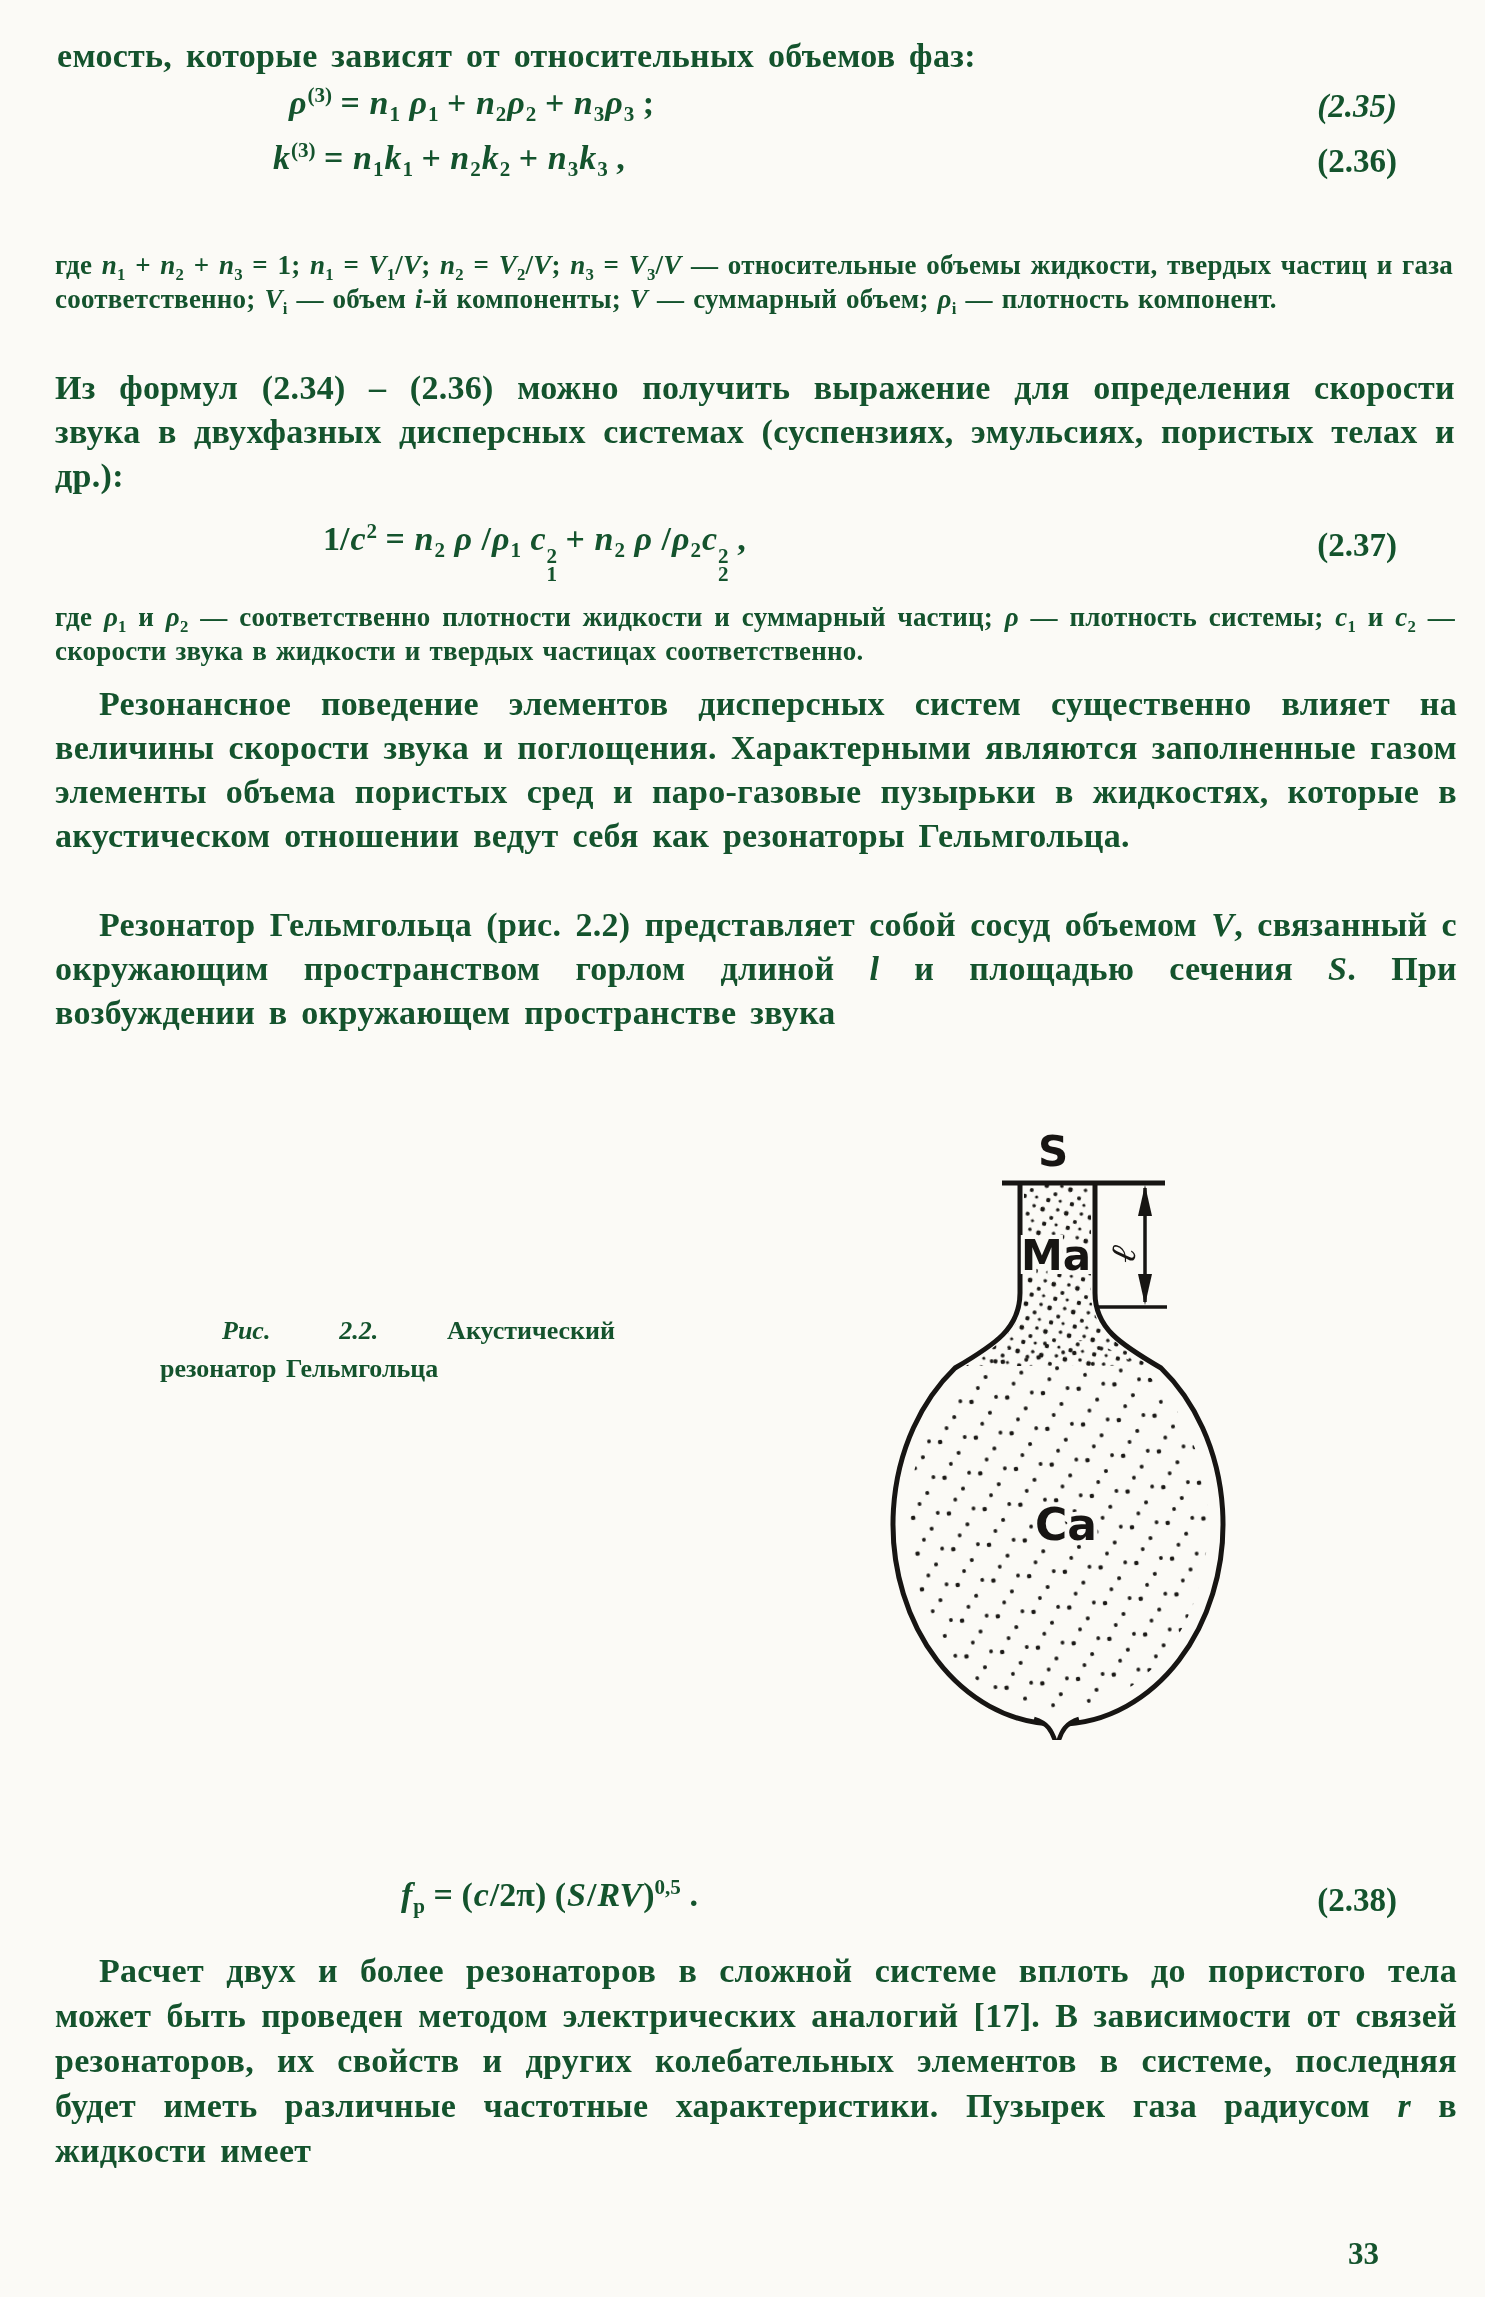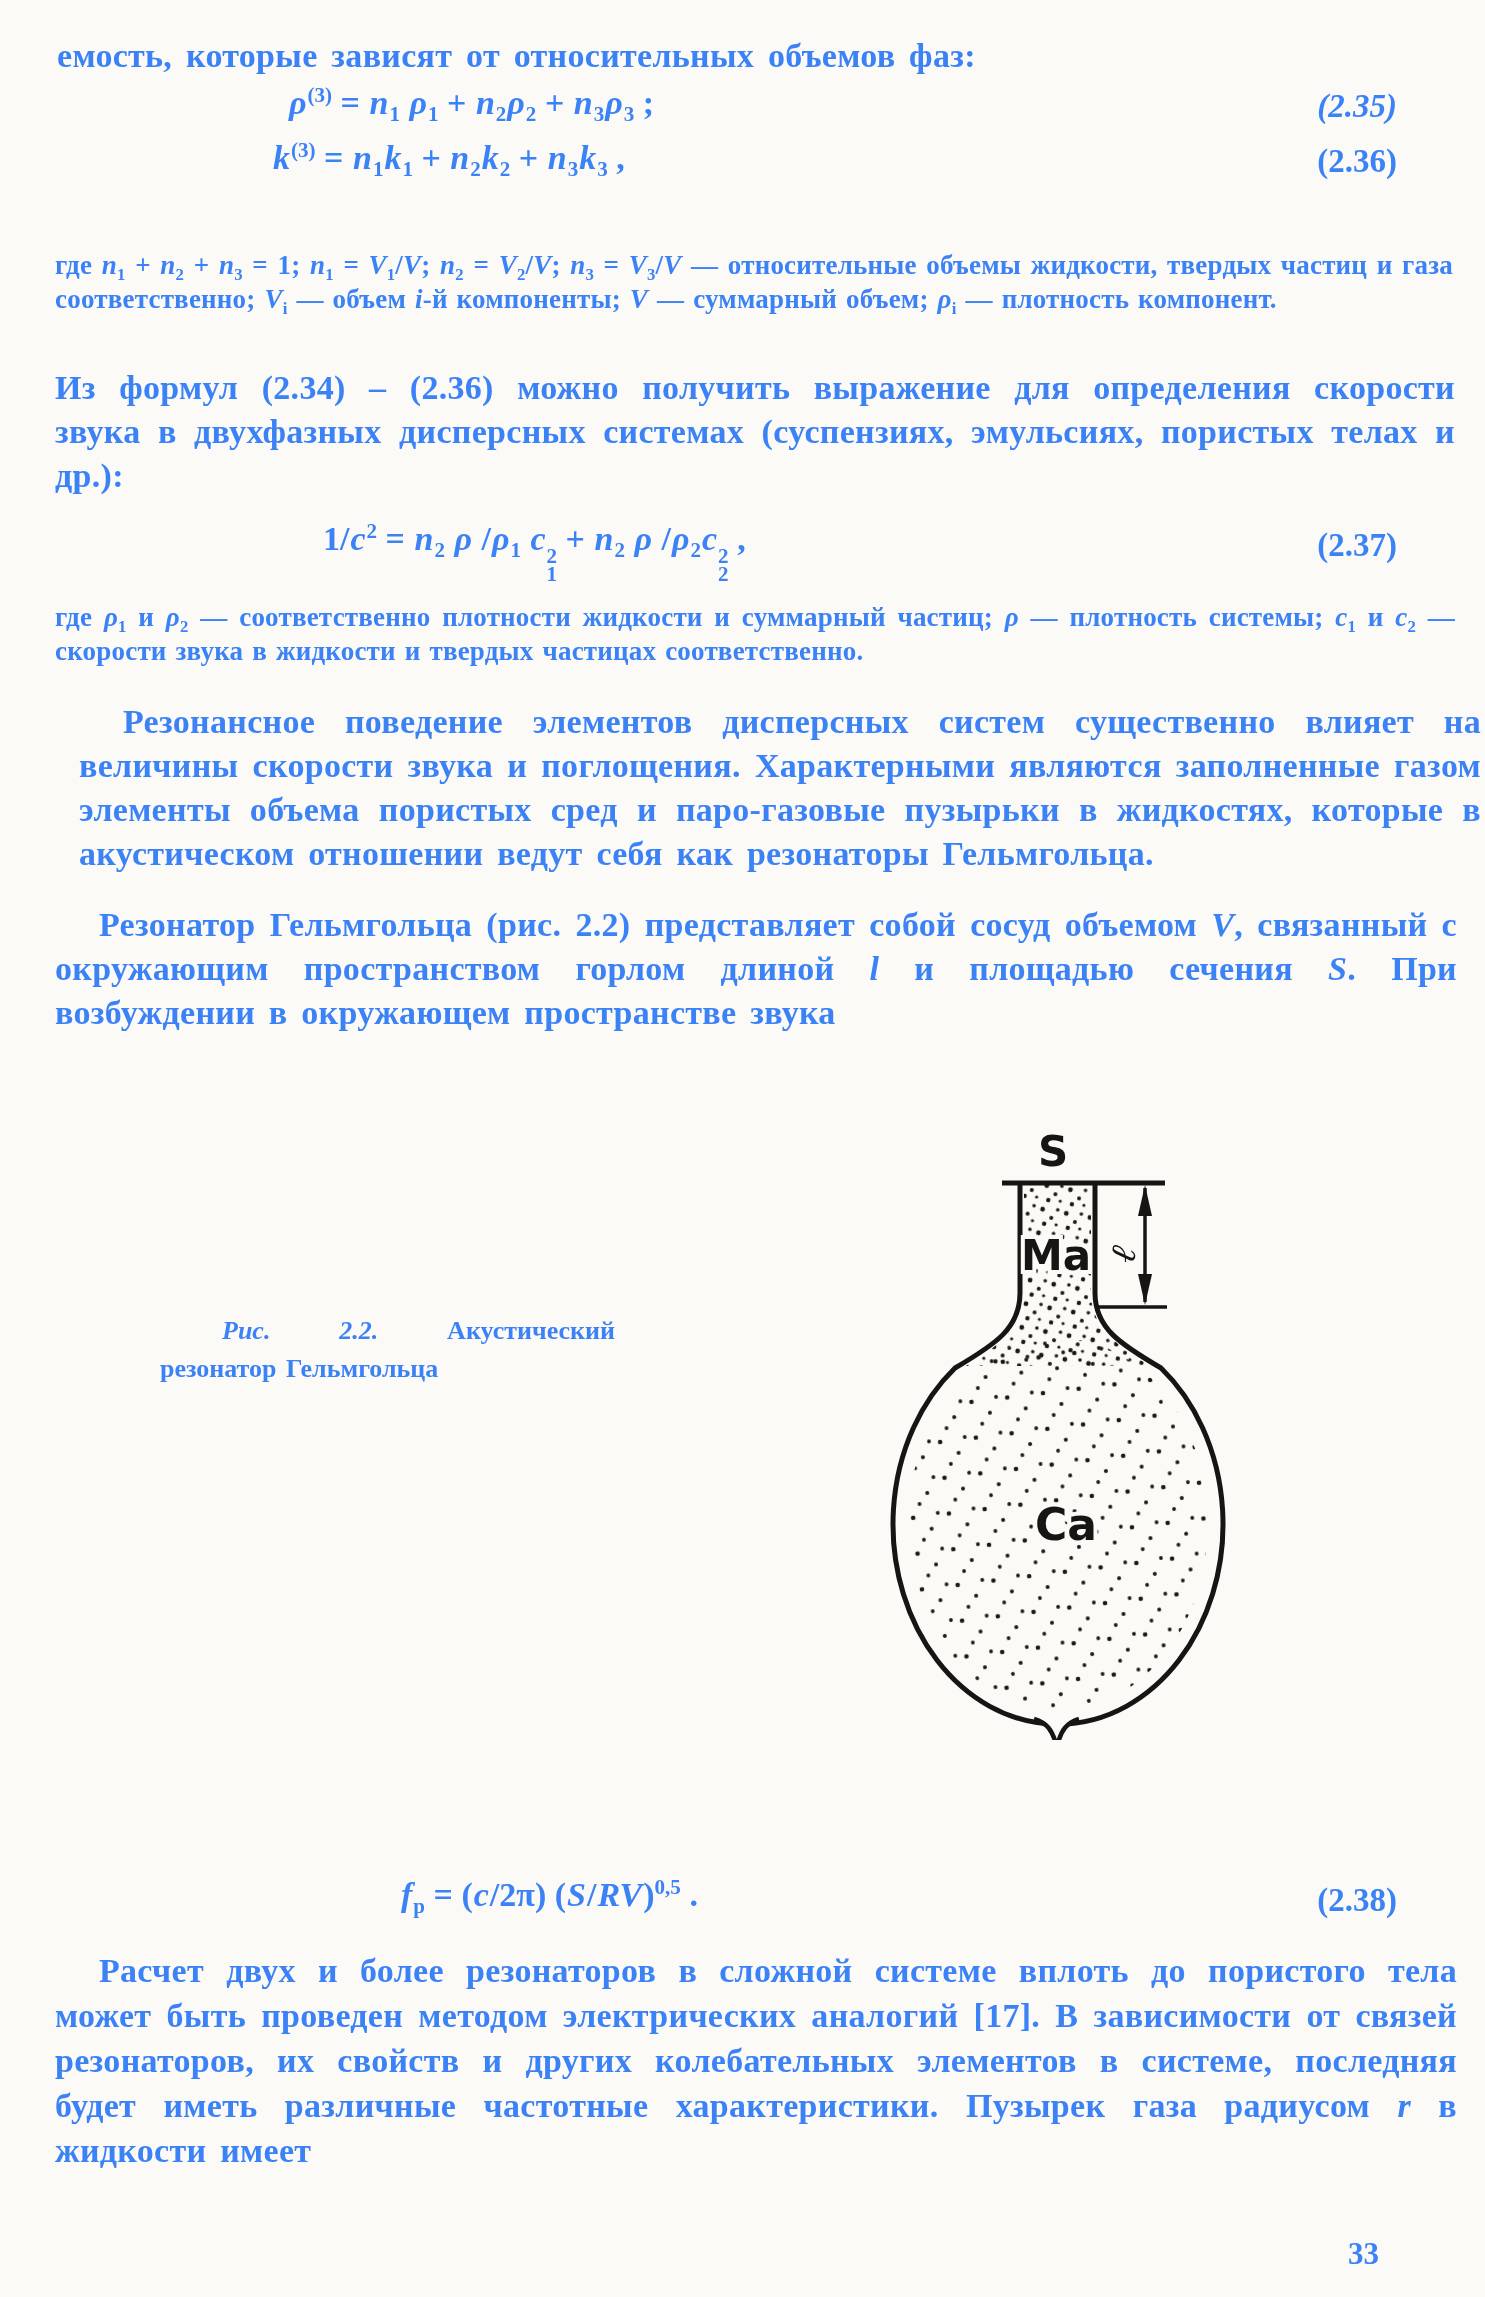--- a/index.html
+++ b/index.html
@@ -1,19 +1,19 @@
 <!DOCTYPE html>
 <html><head>
 <meta charset="utf-8">
 <style>
   * { box-sizing: border-box; }
   body { margin: 0; background: #e9e7e2; }
   .page {
     position: relative; width: 1485px; height: 2297px;
-    background: #fbfaf6; color: #3b82f6;
+    background: #fbfaf6; color: #14532d;
     font-family: "Liberation Serif", serif; font-weight: bold;
     overflow: hidden;
     padding-left: 48px;
   }
   .blk { position: absolute; }
   .body-text { font-size: 34px; line-height: 44px; text-align: justify; letter-spacing: 0.3px; word-spacing: 5px; }
   .small-text { font-size: 27px; line-height: 34px; text-align: justify; letter-spacing: 0.2px; word-spacing: 2px; }
   .indent { text-indent: 44px; }
   .eq { font-size: 34px; white-space: nowrap; }
   .eq i { padding: 0 1px; }
@@ -49,21 +49,21 @@
         <span>2</span>
         <span>1</span>
       </span><span> + </span><i>n</i><sub>2</sub><span> </span><i>ρ</i><span> /</span><i>ρ</i><sub>2</sub><i>c</i><span class="ss">
         <span>2</span>
         <span>2</span>
       </span><span> ,</span></div>
   <div class="blk eq-num" style="right:88px; top:527px;">(2.37)</div>
 
   <div class="blk small-text" style="left:55px; top:600px; width:1400px;"><span>где </span><i>ρ</i><sub>1</sub><span> и </span><i>ρ</i><sub>2</sub><span>  — соответственно плотности жидкости и суммарный частиц; </span><i>ρ</i><span> — плотность системы; </span><i>c</i><sub>1</sub><span> и </span><i>c</i><sub>2</sub><span> — скорости звука в жидкости и твердых частицах соответственно.</span></div>
 
-  <div class="blk body-text indent" style="left:55px; top:700px; width:1402px;margin-left:24px;">Резонансное поведение элементов дисперсных систем существенно влияет на величины скорости звука и поглощения. Характерными являются заполненные газом элементы объема пористых сред и паро-газовые пузырьки в жидкостях, которые в акустическом отношении ведут себя как резонаторы Гельмгольца.</div>
+  <div class="blk body-text indent" style="left:55px; top:682px; width:1402px;">Резонансное поведение элементов дисперсных систем существенно влияет на величины скорости звука и поглощения. Характерными являются заполненные газом элементы объема пористых сред и паро-газовые пузырьки в жидкостях, которые в акустическом отношении ведут себя как резонаторы Гельмгольца.</div>
 
   <div class="blk body-text indent" style="left:55px; top:903px; width:1402px;"><span>Резонатор Гельмгольца (рис. 2.2) представляет собой сосуд объемом </span><i>V</i><span>, связанный с окружающим пространством горлом длиной </span><i>l</i><span> и площадью сечения </span><i>S</i><span>. При возбуждении в окружающем пространстве звука</span></div>
 
   <svg class="blk" style="left:598px; top:1076px;" width="690" height="664" viewBox="0 0 690 664">
     <defs>
       <pattern id="dots1" width="24" height="24" patternUnits="userSpaceOnUse" patternTransform="rotate(10)">
         <circle cx="5" cy="6" r="2.4" fill="#1b1916"></circle>
           <circle cx="15" cy="13" r="2" fill="#1b1916"></circle>
         <circle cx="9" cy="20" r="2.2" fill="#1b1916"></circle>
           <circle cx="20" cy="4" r="1.8" fill="#1b1916"></circle>

